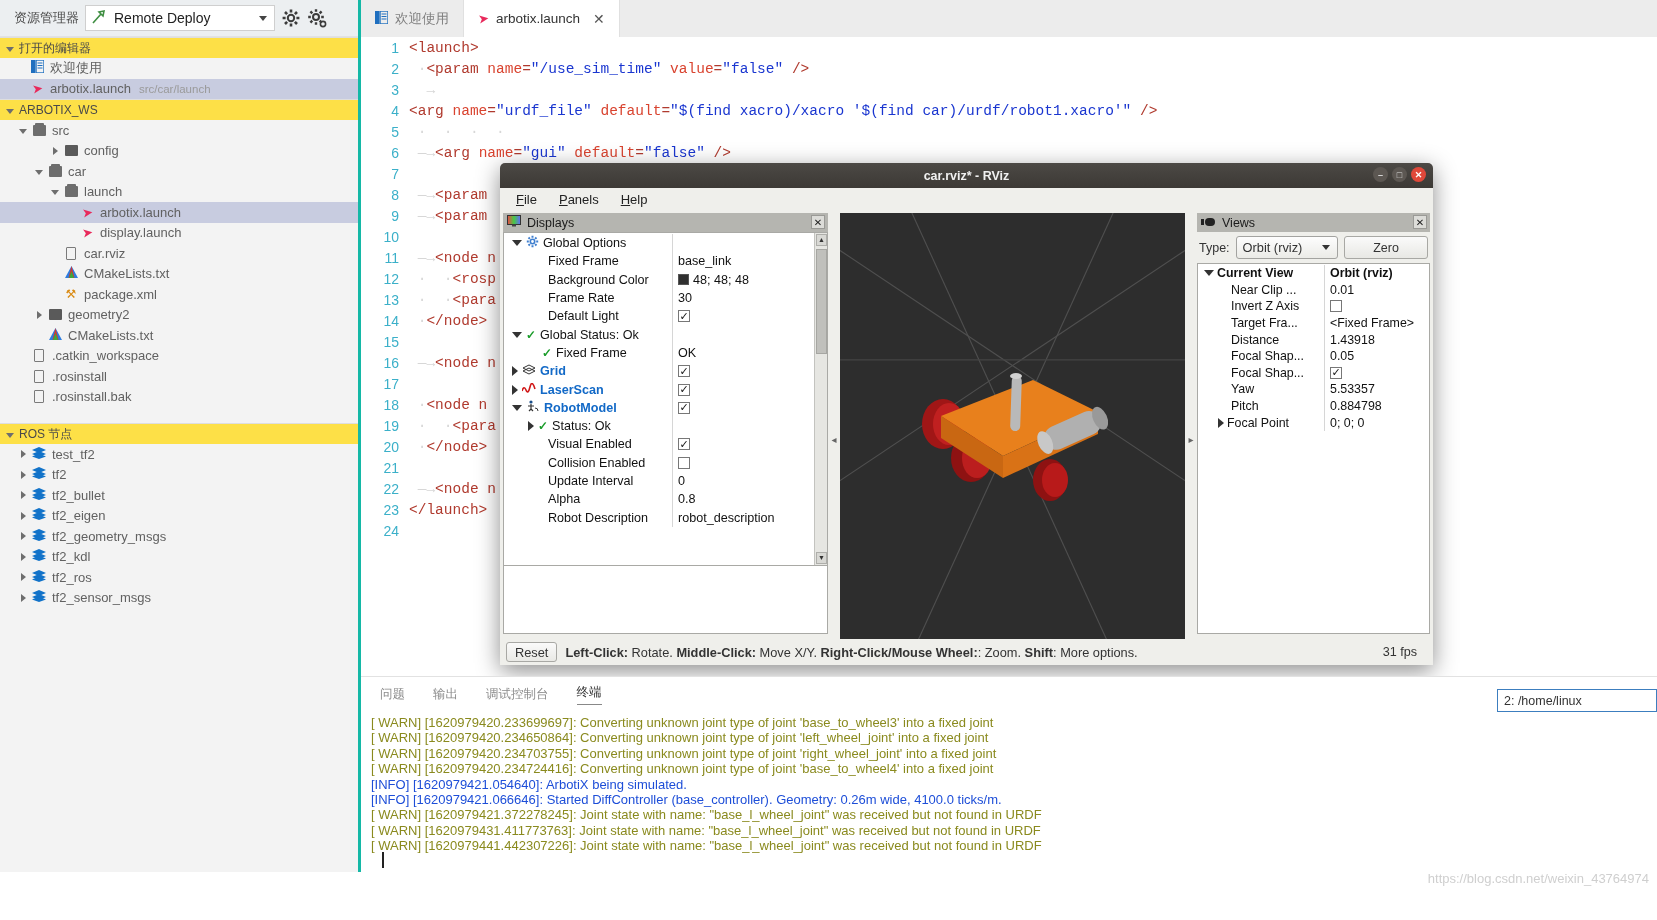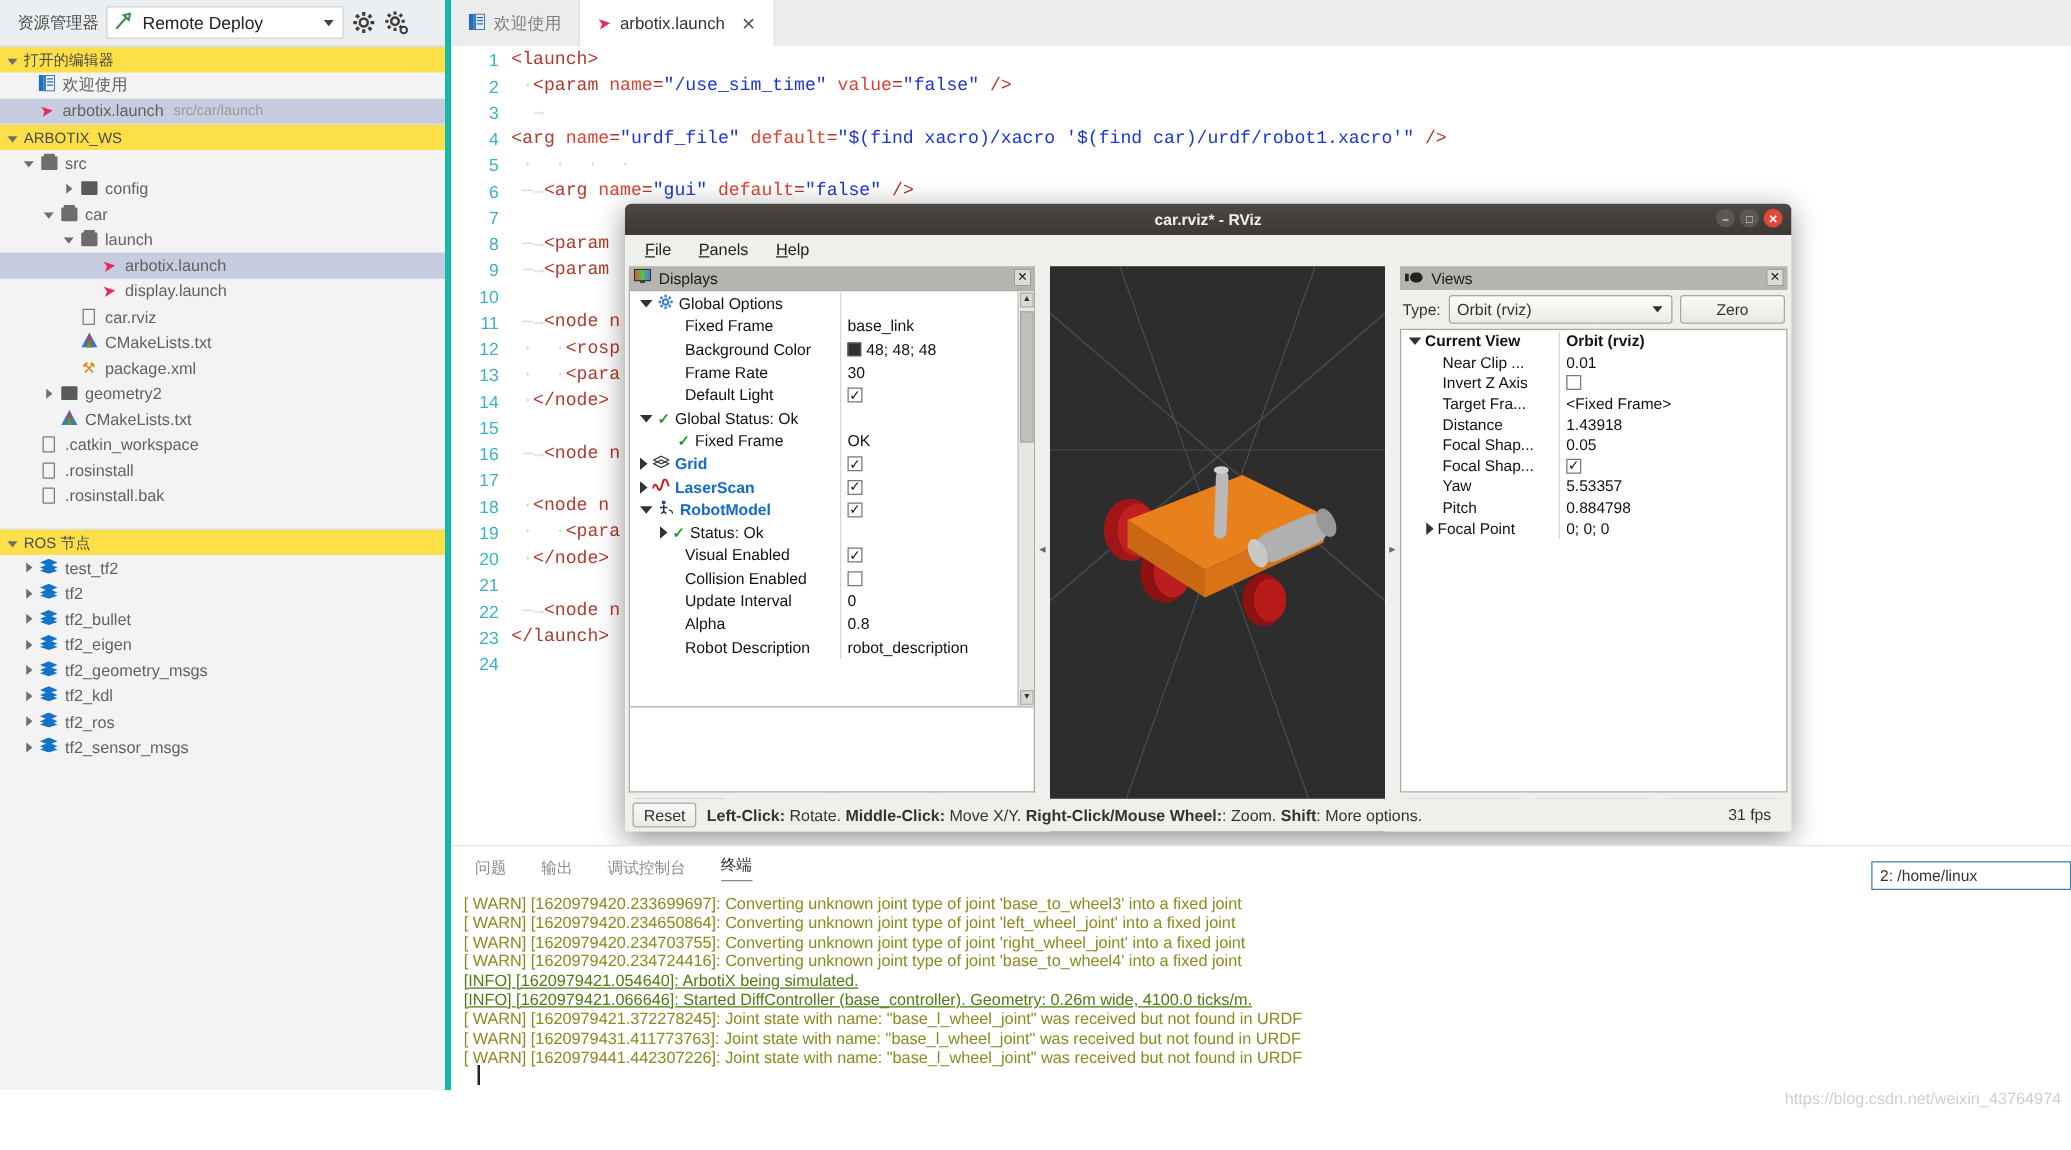--- a/index.html
+++ b/index.html
@@ -7,21 +7,21 @@
   body {
     width:1657px; height:920px; overflow:hidden;
     font-family:"Liberation Sans", sans-serif;
     font-size:13px; background:#ffffff; color:#333;
     position:relative;
   }
 
   
   #sidebar{
     position:absolute; left:0; top:0; width:361px; height:872px;
-    background:#f3f3f3; border-right:5px solid #14b8a6;
+    background:#f3f3f3; border-right:3px solid #14b8a6;
   }
   .sb-top{
     height:37px; background:#eceff1; display:flex; align-items:center;
     padding:0 6px; gap:6px; border-bottom:1px solid #e2e2e2;
   }
   .sb-title{ font-size:13px; color:#4a4a4a; padding-left:8px; white-space:nowrap;}
   .deploy-box{
     flex:0 0 auto; width:190px; height:26px; background:#fff;
     border:1px solid #cfcfcf; display:flex; align-items:center;
     padding:0 4px; font-size:14px; color:#222;
@@ -163,21 +163,21 @@
   .fps{ margin-left:auto; padding-right:10px; font-size:12.6px;}
 
   
   #bottom{
     position:absolute; left:361px; top:676px; right:0; height:196px; background:#fff;
     border-top:1px solid #e2e2e2;
   }
   .btabs{ height:34px; display:flex; align-items:center; gap:28px; padding-left:19px; font-size:12.5px; color:#8b8b8b;}
   .btab.active{ color:#333; border-bottom:1px solid #888; padding-bottom:3px;}
   .term{ padding:4px 0 0 10px; font-family:"Liberation Sans", sans-serif; font-size:13px; line-height:15.4px; color:#8a8a1e; white-space:pre;}
-  .term .info{ color:#4d7c0f;text-decoration:underline; }
+  .term .info{ color:#1d4ed8; }
   .sel-term{
     position:absolute; right:0; top:12px; height:23px; min-width:160px;
     border:1px solid #3c7ebf; background:#fff; font-size:12.5px; display:flex; align-items:center; padding:0 6px; color:#333;
   }
   .cursor-bar{ position:absolute; left:382px; top:852px; width:1.5px; height:16px; background:#222;}
 
   
   #statusstrip{
     position:absolute; left:0; bottom:0; width:100%; height:48px; background:#fff;
   }
@@ -910,21 +910,21 @@
           <ellipse cx="160" cy="112" rx="7" ry="12" fill="#c8c8c8"></ellipse>
           <ellipse cx="220" cy="112" rx="7" ry="12" fill="#999"></ellipse>
         </g>
         <ellipse cx="167" cy="160" rx="17" ry="21" fill="#8e1212"></ellipse>
         <ellipse cx="172" cy="160" rx="13" ry="17" fill="#b81a1a"></ellipse>
       </svg>
     </div>
 
     <div class="splitter">▸</div>
 
-    <div class="panel" style="width:310px">
+    <div class="panel" style="width:233px">
       <div class="panel-head">
         <span>
           <svg width="15" height="10" viewBox="0 0 15 10">
               <rect x="0" y="2" width="3" height="6" fill="#222"></rect>
               <rect x="4" y="1" width="10" height="8" rx="4" fill="#222"></rect>
             </svg>
         </span>
         <span>Views</span>
         <span class="ph-close">✕</span>
       </div>

